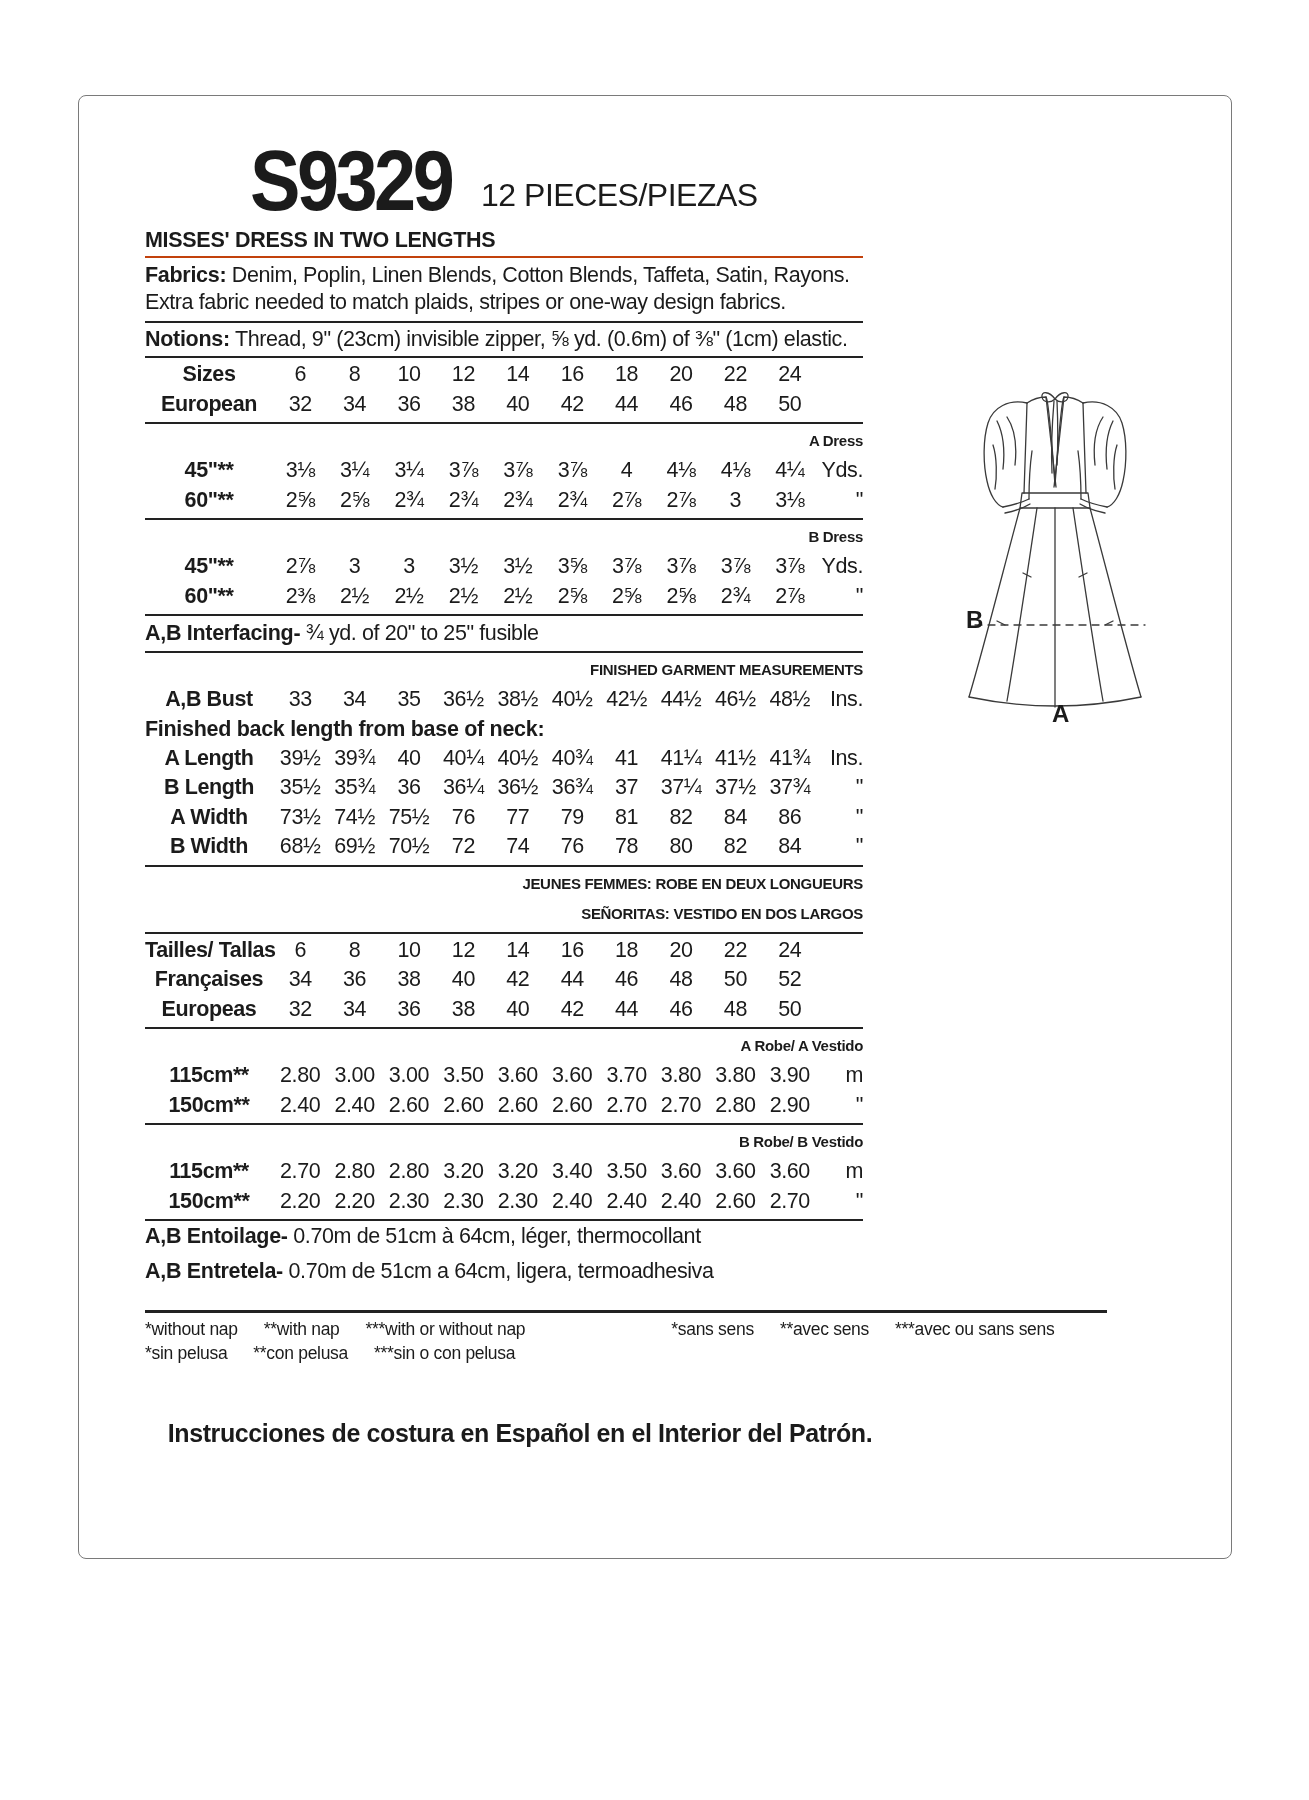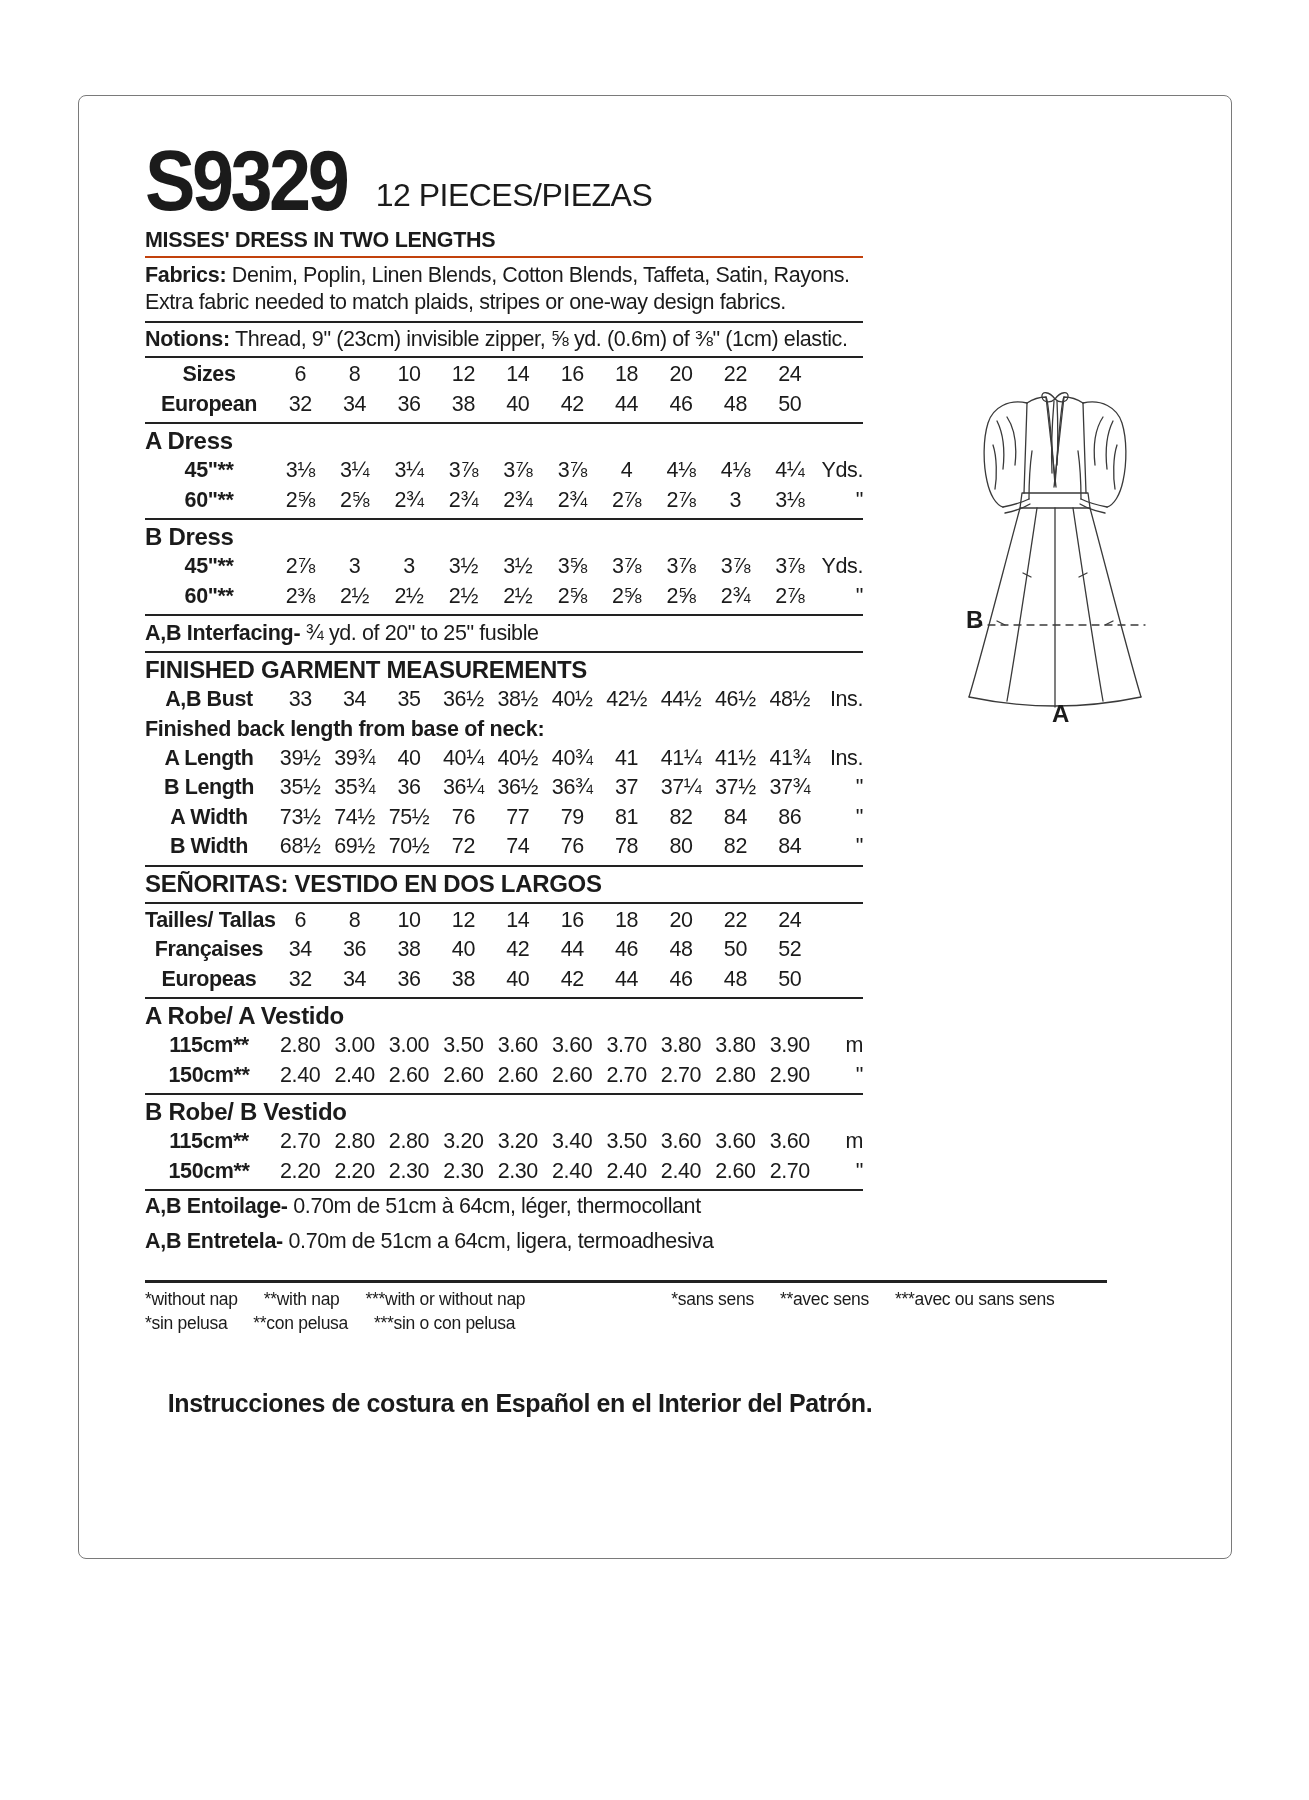--- a/index.html
+++ b/index.html
@@ -7,35 +7,35 @@
     width:1309px; height:1800px; background:#ffffff; position:relative;
     font-family:"Liberation Sans","DejaVu Sans",sans-serif; color:#1b1b1b;
     -webkit-font-smoothing:antialiased;
   }
   .frame {
     position:absolute; left:78px; top:95px; width:1152px; height:1462px;
     border:1.5px solid #7a7a7a; border-radius:8px; pointer-events:none;
   }
   .content { position:absolute; left:145px; top:126px; width:718px; }
 
-  .title-block { display:flex; align-items:flex-end; height:92px; }
+  .title-block { display:flex; align-items:flex-end; height:92px;justify-content:center; }
   .pattern-number {
     font-size:86px; font-weight:700; letter-spacing:-4px; line-height:0.86;
     transform:scaleX(.88); transform-origin:left bottom;
   }
   .pieces { font-size:32px; letter-spacing:-0.5px; margin-left:2px; padding-bottom:4px; white-space:nowrap; }
   .main-title {
     font-size:21.5px; font-weight:700; letter-spacing:-0.3px;
     padding:10px 0 3px 0; border-bottom:2px solid #c2410c;
   }
   .para { font-size:21.5px; letter-spacing:-0.4px; line-height:27px; padding:4px 0 5px 0; border-bottom:2px solid #222; }
   .para b { letter-spacing:-0.3px; }
 
   .sect { border-bottom:2px solid #222; padding:2px 0 3px 0; }
-  .sect-header { font-size:24px; font-weight:700; letter-spacing:-0.3px; line-height:30px; }
+  .sect-header { font-size:15px; font-weight:700; letter-spacing:-0.3px; line-height:30px;text-align:right; }
   .trow { display:grid; grid-template-columns:128px repeat(10,1fr) 46px; font-size:21.5px; line-height:29.5px; letter-spacing:-0.4px; }
   .tlabel { font-weight:700; text-align:center; white-space:nowrap; }
   .tcell { text-align:center; }
   .tunit { text-align:right; }
   .note-line { font-size:21.5px; font-weight:700; letter-spacing:-0.3px; line-height:29px; }
   .inline-line { font-size:21.5px; letter-spacing:-0.4px; line-height:30px; }
   .inline-line b { letter-spacing:-0.3px; }
 
   .wide-rule { border:none; border-top:3px solid #222; width:962px; margin:24px 0 0 0; }
   .footnotes { display:flex; margin-top:4px; font-size:17.5px; letter-spacing:-0.3px; line-height:24px; }
@@ -244,20 +244,21 @@
           <span class="tcell">78</span>
           <span class="tcell">80</span>
           <span class="tcell">82</span>
           <span class="tcell">84</span>
           <span class="tunit">"</span>
         </div>
       </div>
   </div>
 
   <div class="sect">
+    <div class="sect-header">JEUNES FEMMES: ROBE EN DEUX LONGUEURS</div>
     <div class="sect-header">SEÑORITAS: VESTIDO EN DOS LARGOS</div>
   </div>
 
   <div class="sect">
     <div>
         <div class="trow">
           <span class="tlabel">Tailles/ Tallas</span>
           <span class="tcell">6</span>
           <span class="tcell">8</span>
           <span class="tcell">10</span>

